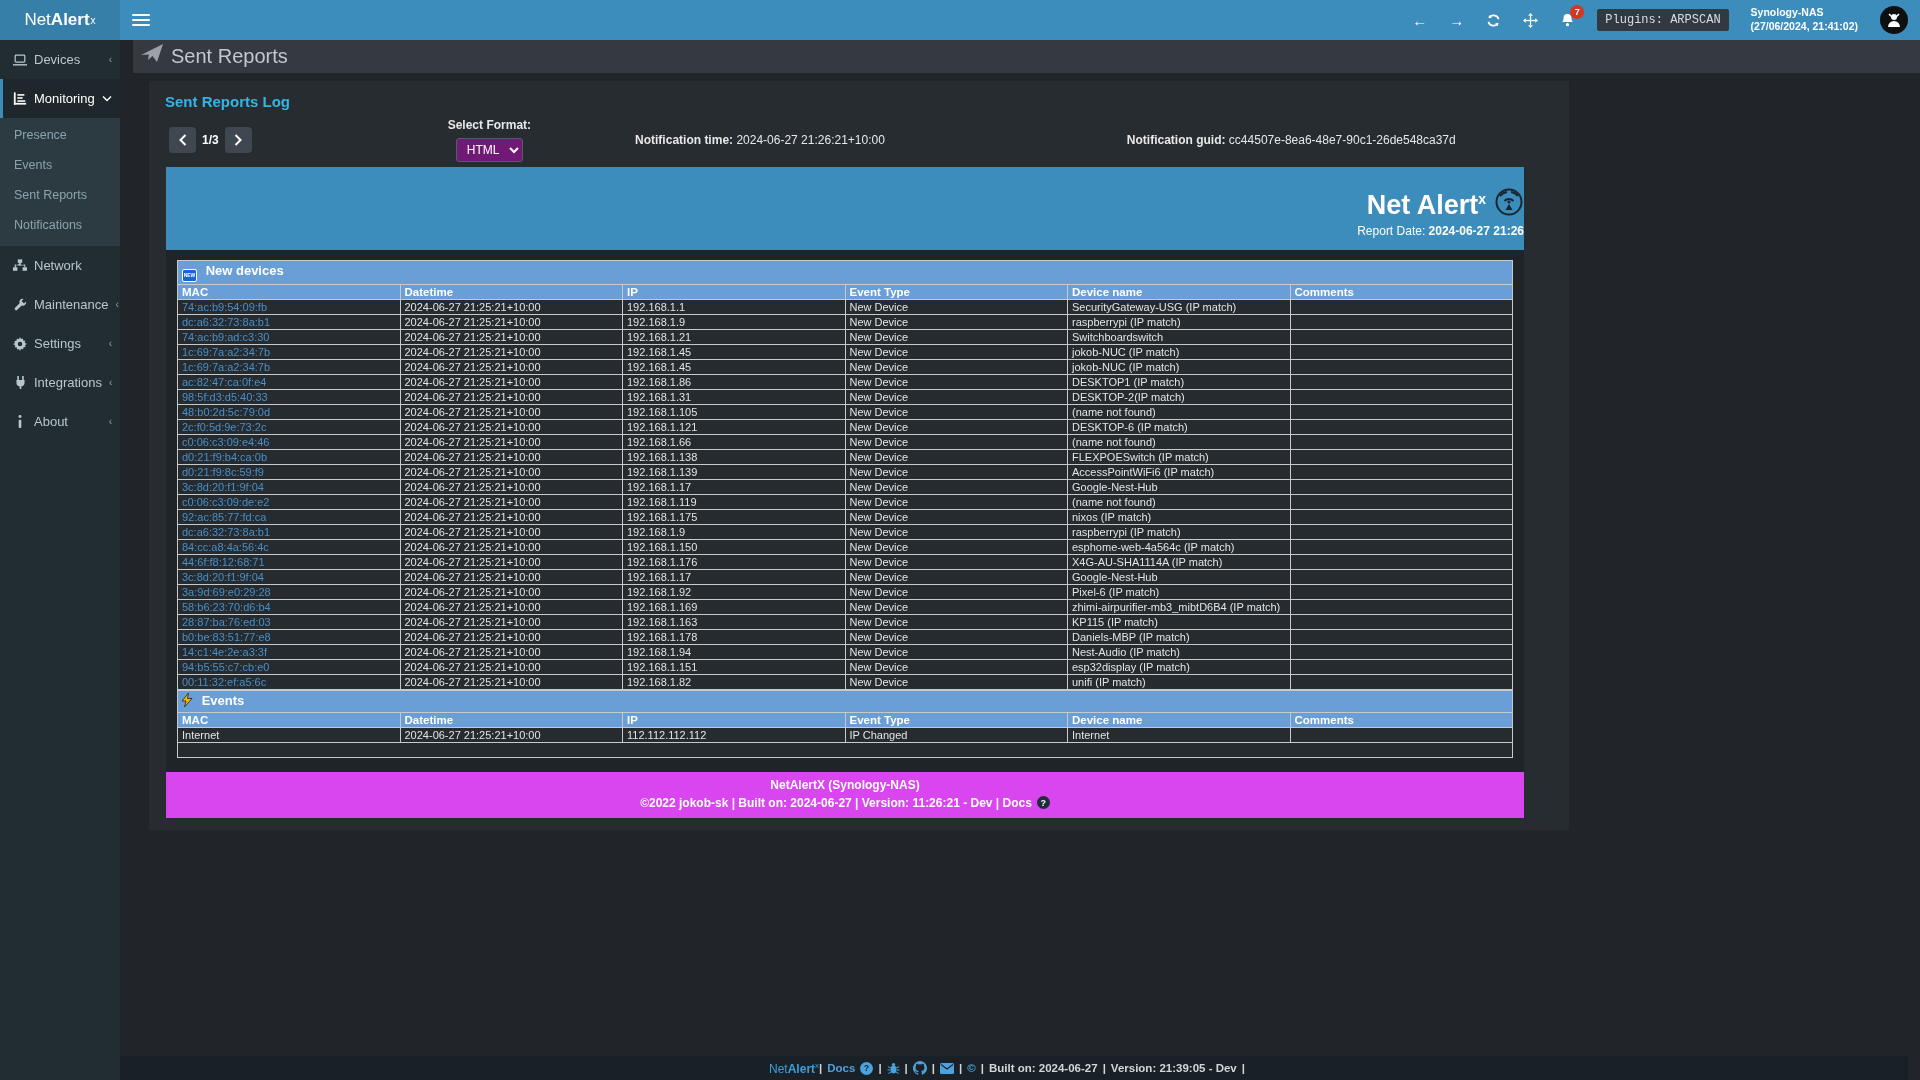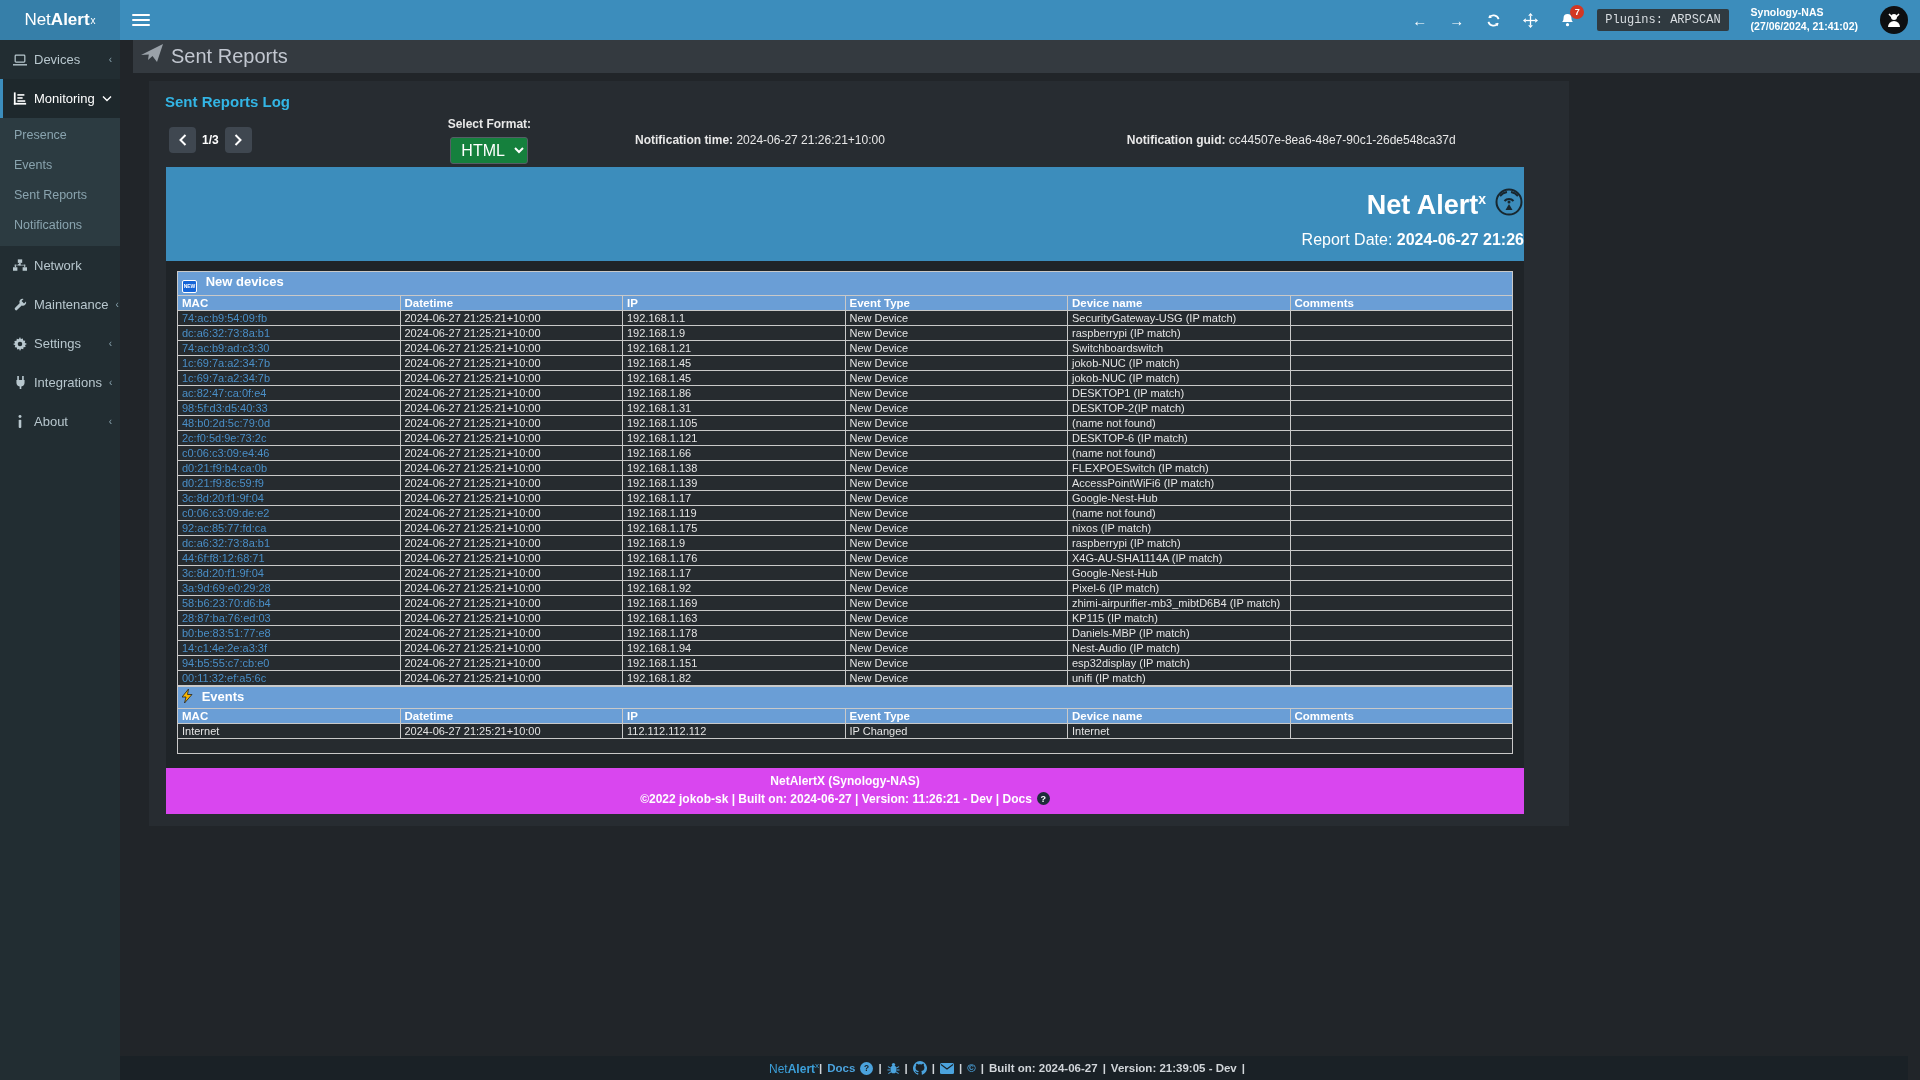--- a/index.html
+++ b/index.html
@@ -47,32 +47,32 @@
   .card { margin:8px 0 0 29px; width:1420px; background:#272c31; padding-bottom:12px; }
   .card-title { color:#33b5e5; font-size:15px; font-weight:700; padding:12px 0 0 16px; }
 
   .controls-row { display:flex; align-items:center; margin-top:16px; height:28px; font-size:12px; color:#e8e8e8; }
   .pager { display:flex; align-items:center; gap:6px; margin-left:20px; }
   .page-btn { width:27px; height:26px; background:#3f4750; border:none; border-radius:4px;
               color:#fff; font-size:13px; cursor:pointer; display:flex; align-items:center; justify-content:center; }
   .page-ind { font-size:12px; color:#fff;font-weight:bold; }
   .fmt-group { margin-left:196px; display:flex; align-items:center; gap:6px;flex-direction:column; }
   .fmt-group label { font-weight:700; }
-  .fmt-select { background:#15803d; color:#fff; border:1px solid #555e66; border-radius:3px;
-                font-size:16px; padding:3px 6px; font-family:"Liberation Sans", sans-serif; }
+  .fmt-select { background:#701a75; color:#fff; border:1px solid #555e66; border-radius:3px;
+                font-size:12px; padding:3px 6px; font-family:"Liberation Sans", sans-serif; }
   .ntime-group { margin-left:104px; }
   .nguid-group { margin-left:242px; }
   .ctl-label { font-weight:700; }
 
   
   .report { width:1358px; margin:13px 0 0 17px; background:#1f2428; padding-bottom:0; }
   .report-banner { background:#3c8dbc; color:#fff; text-align:right; padding:20px 0 12px 0; }
   .report-title { font-size:27px; font-weight:700; display:inline-flex; align-items:center; gap:8px; }
   .report-title sup { font-size:14px; }
-  .report-date { font-size:16px; margin-top:7px; }
+  .report-date { font-size:12px; }
   .report-date b { font-weight:700; }
 
   .tbl-wrap { margin:10px 11px 0 11px; }
   table.report-table { width:100%; border-collapse:collapse; font-size:11px; color:#e4e4e4;
                        table-layout:fixed; margin-top:0; }
   table.report-table + table.report-table { margin-top:0; }
   table.report-table td, table.report-table th { border:1px solid #c9c9c9; padding:1px 4px;
                        height:15px; overflow:hidden; white-space:nowrap; text-align:left; }
   tr.section-bar td { background:#6a9ed6; color:#fff; font-size:13px; font-weight:700;
                       height:19px; padding:2px 4px; }
@@ -459,20 +459,28 @@
                 <td>New Device</td>
                 <td>nixos (IP match)</td>
                 <td></td>
               </tr>
               <tr class="data-row">
                 <td><a class="mac-link">dc:a6:32:73:8a:b1</a></td>
                 <td>2024-06-27 21:25:21+10:00</td>
                 <td>192.168.1.9</td>
                 <td>New Device</td>
                 <td>raspberrypi (IP match)</td>
+                <td></td>
+              </tr>
+              <tr class="data-row">
+                <td><a class="mac-link">84:cc:a8:4a:56:4c</a></td>
+                <td>2024-06-27 21:25:21+10:00</td>
+                <td>192.168.1.150</td>
+                <td>New Device</td>
+                <td>esphome-web-4a564c (IP match)</td>
                 <td></td>
               </tr>
               <tr class="data-row">
                 <td><a class="mac-link">44:6f:f8:12:68:71</a></td>
                 <td>2024-06-27 21:25:21+10:00</td>
                 <td>192.168.1.176</td>
                 <td>New Device</td>
                 <td>X4G-AU-SHA1114A (IP match)</td>
                 <td></td>
               </tr>

